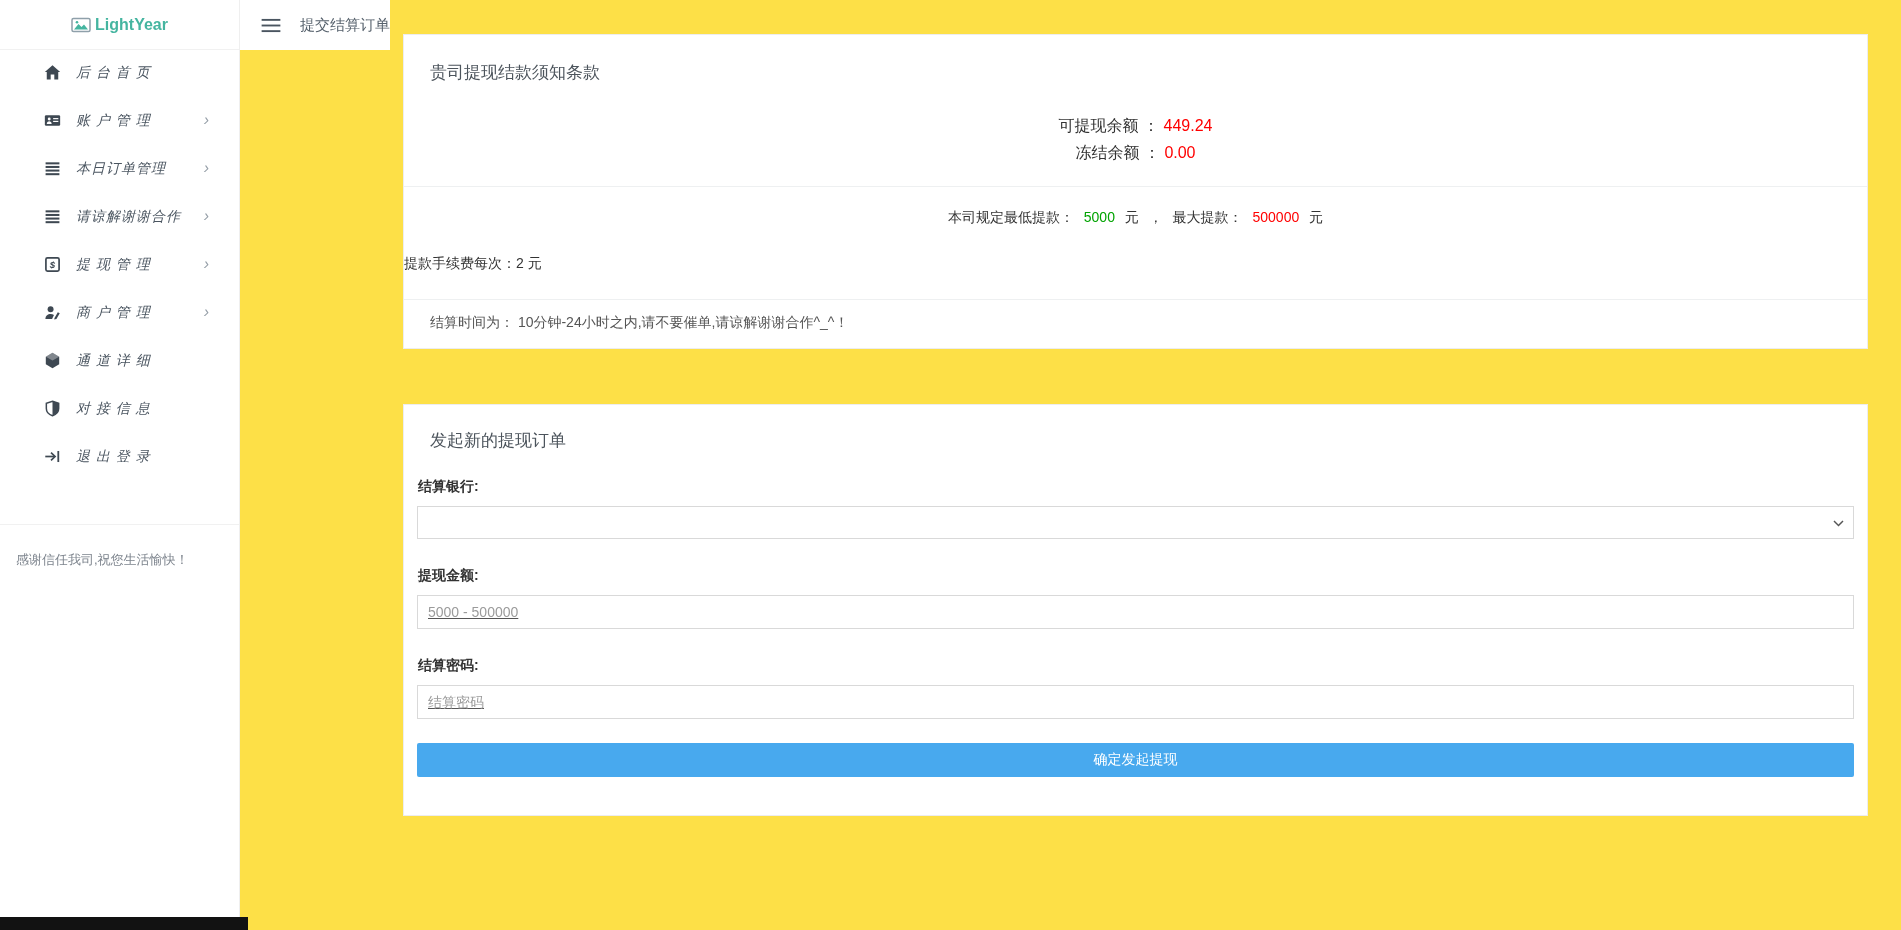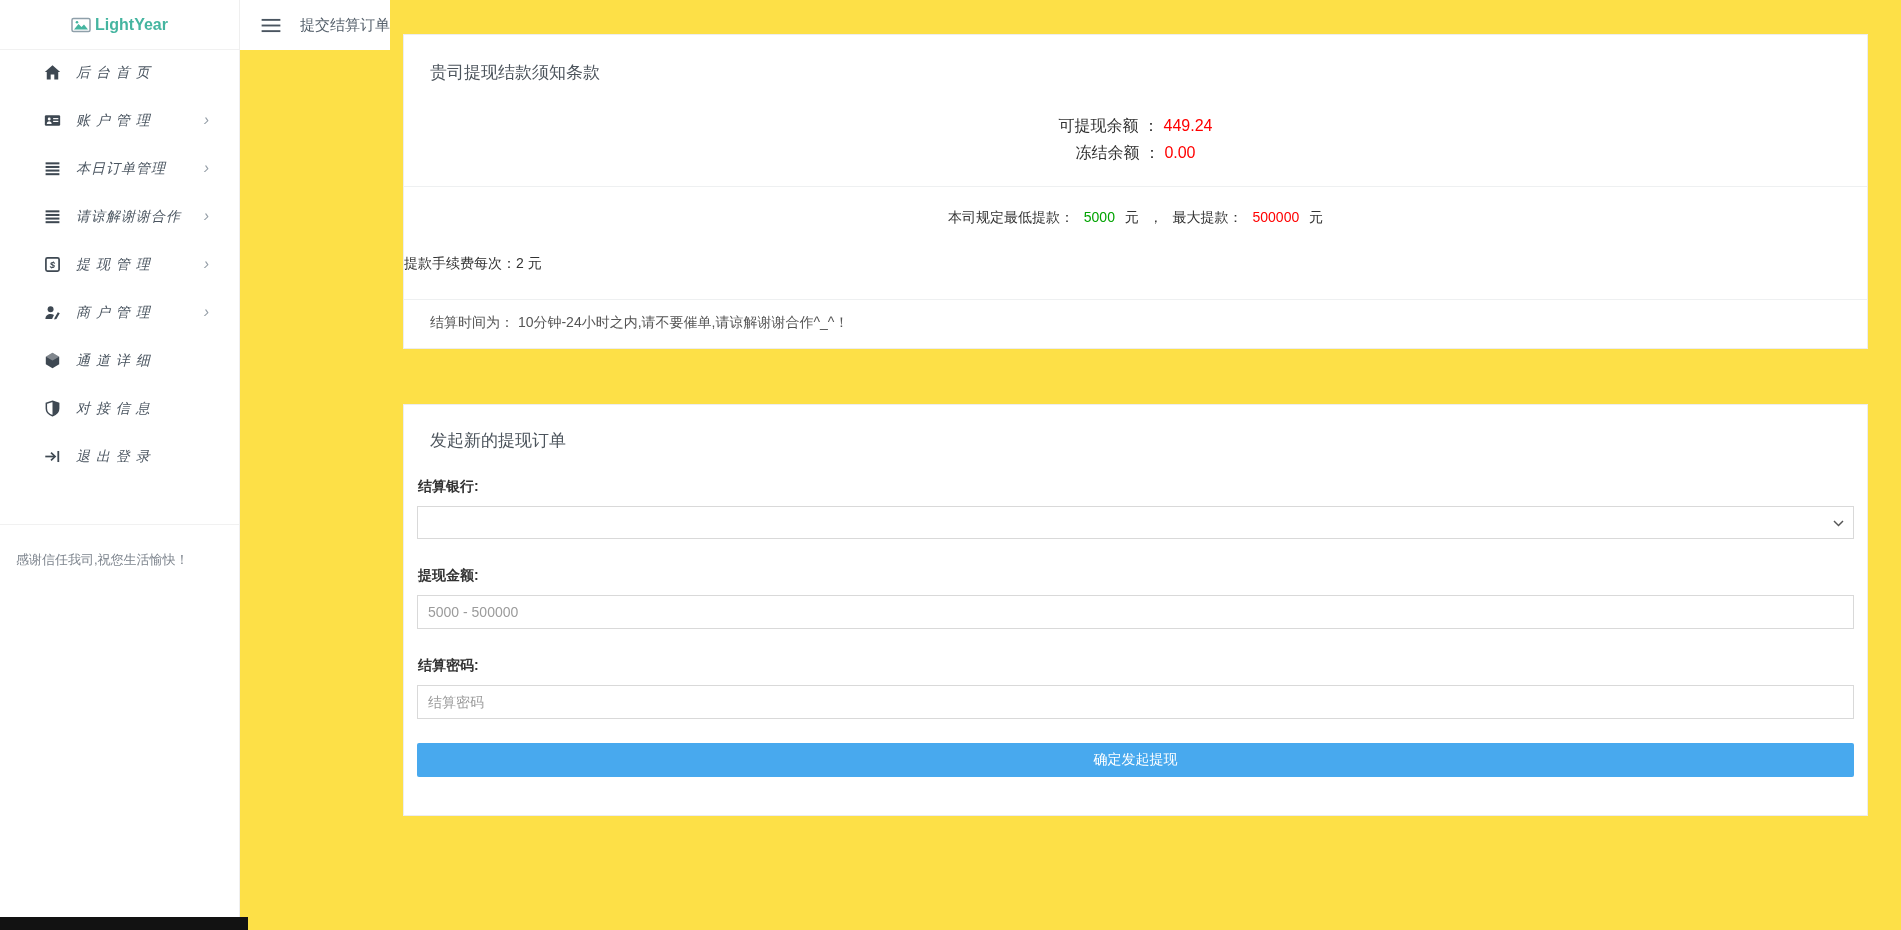--- a/index.html
+++ b/index.html
@@ -119,20 +119,21 @@
     width:11px; height:7px; margin-top:-3px;
     color:#555; pointer-events:none;
   }
   .select-caret svg { display:block; width:11px; height:7px; }
   .text-input {
     width:100%; height:34px;
     border:1px solid #d9d9d9; border-radius:0;
     padding:0 10px; font-size:14px; color:#555;
     background:#fff;
     font-family:"Liberation Sans","DejaVu Sans",sans-serif;
+    text-decoration:underline;
   }
   .text-input::placeholder { color:#9b9b9b; opacity:1; }
   .submit-btn {
     display:block; width:100%; height:34px;
     margin-top:24px;
     background:#48a9ee; color:#fff;
     border:none; border-radius:2px;
     font-size:14px; cursor:pointer;
     font-family:Liberation Serif, serif;
   }

